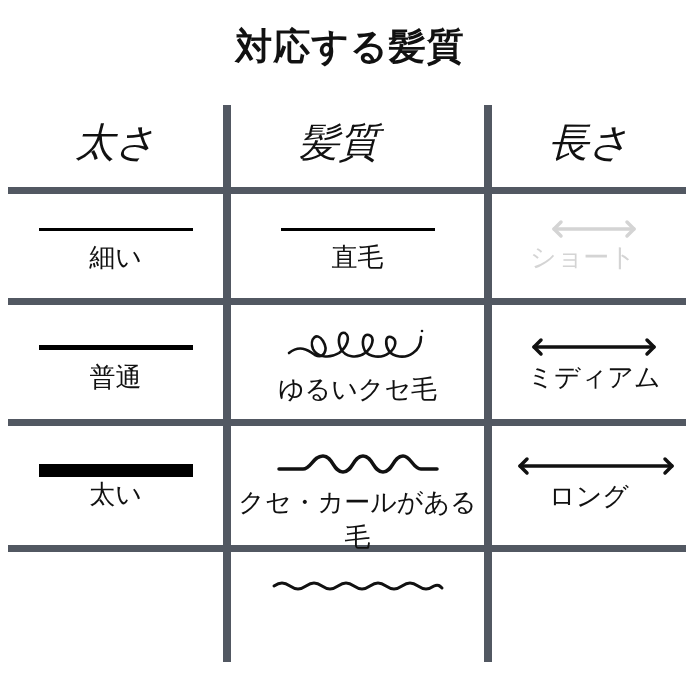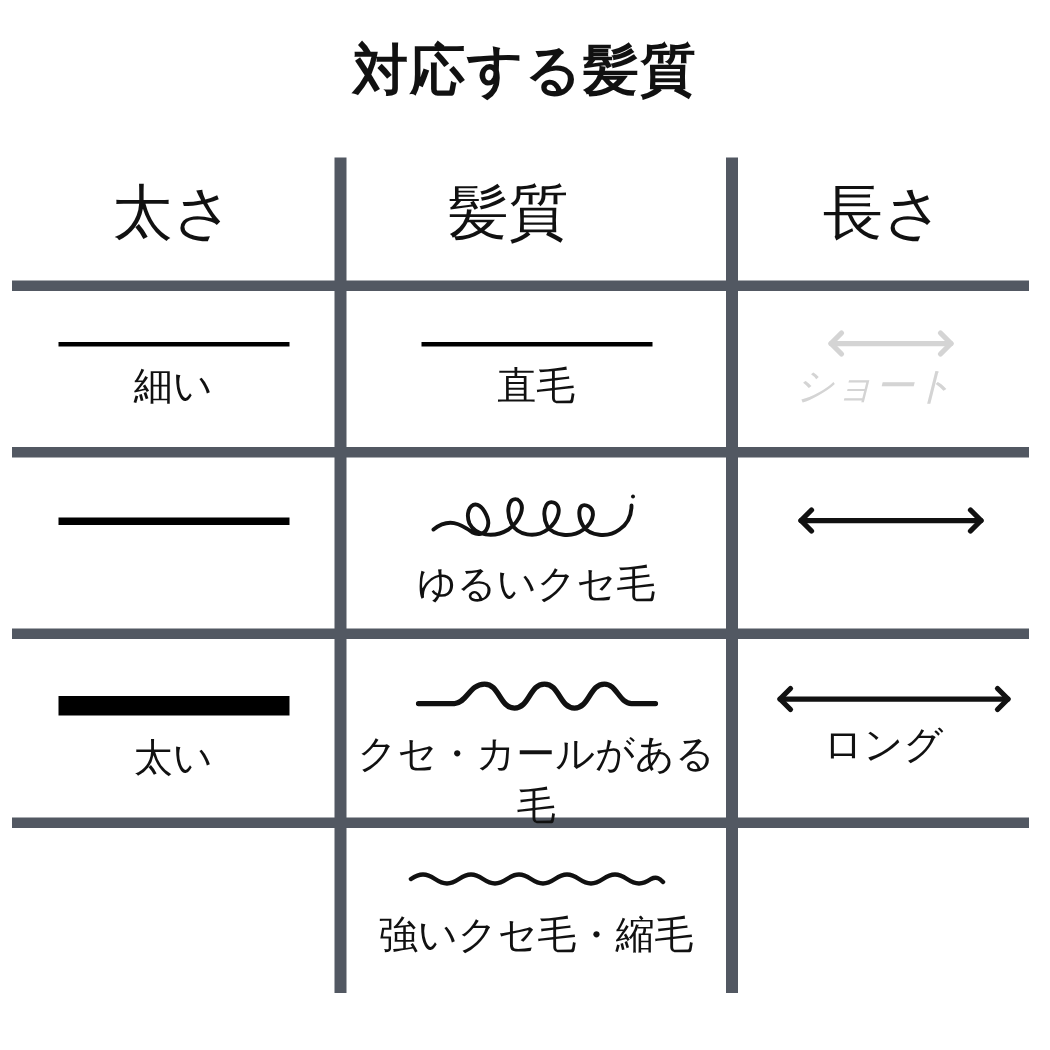--- a/index.html
+++ b/index.html
@@ -3,21 +3,21 @@
 <meta charset="utf-8">
 <style>
   html, body { margin:0; padding:0; background:#ffffff; }
   body { width:700px; height:700px; position:relative; overflow:hidden;
          font-family:"DejaVu Sans","Liberation Sans",sans-serif; color:#111; }
   .title { position:absolute; left:0; top:22px; width:700px; text-align:center;
            font-size:37px; font-weight:bold; letter-spacing:1px; color:#111; }
   .vline { position:absolute; width:8px; background:#525862; top:105px; height:557px; }
   .hline { position:absolute; height:7px; background:#525862; left:8px; width:678px; }
   .hdr { position:absolute; top:112px; height:60px; text-align:center; font-size:40px;
-         line-height:60px; color:#111; }
+         line-height:60px; color:#111;font-style:italic; }
   .cell { position:absolute; text-align:center; }
   .cell .glyph { position:absolute; left:0; width:100%; display:flex; justify-content:center; }
   .cell .label { position:absolute; left:0; width:100%; text-align:center; font-size:26px; color:#111; }
   .muted { color:#d4d4d4 !important; }
 </style>
 </head>
 <body>
 
 <div class="title">対応する髪質</div>
 
@@ -41,39 +41,40 @@
   <div class="label" style="top:46px;">細い</div>
 </div>
 <div class="cell" style="left:231px; top:194px; width:253px; height:100px;">
   <div class="glyph" style="top:33px;">
     <svg width="160" height="6">
         <rect x="3" y="1" width="154" height="3" fill="#000"></rect>
       </svg>
   </div>
   <div class="label" style="top:46px;">直毛</div>
 </div>
-<div class="cell" style="left:492px; top:194px; width:194px; height:104px;font-style:italic;">
+<div class="cell" style="left:492px; top:194px; width:194px; height:104px;">
   <div class="glyph" style="top:25px; justify-content:flex-start; padding-left:58px; box-sizing:border-box;">
     <svg width="90" height="20" viewBox="0 0 90 20">
       <g stroke="#d4d4d4" stroke-width="3.5" fill="none" stroke-linecap="round" stroke-linejoin="round">
         <line x1="4" y1="10" x2="84" y2="10"></line>
         <polyline points="11,3 4,10 11,17"></polyline>
         <polyline points="77,3 84,10 77,17"></polyline>
       </g>
     </svg>
   </div>
   <div class="label muted" style="top:46px; left:-6px;">ショート</div>
 </div>
 
 <div class="cell" style="left:8px; top:305px; width:215px; height:114px;">
   <div class="glyph" style="top:39px;">
     <svg width="160" height="8">
         <rect x="3" y="1" width="154" height="5" fill="#000"></rect>
       </svg>
   </div>
+  <div class="label" style="top:55px;">普通</div>
 </div>
 <div class="cell" style="left:231px; top:305px; width:253px; height:116px;">
   <div class="glyph" style="top:18px;">
     <svg width="146" height="40" viewBox="0 0 146 40">
       <path d="M4,30 C14,22 22,26 30,32 C38,36 44,28 38,18 C32,8 24,16 28,26 C32,34 44,36 54,30
                C62,24 66,14 60,10 C54,8 52,18 56,26 C60,34 72,36 80,30 C88,24 90,14 84,12
                C78,10 76,20 80,28 C84,34 96,36 104,30 C112,24 112,16 106,14 C100,12 100,22 104,28
                C108,34 120,36 128,30 C134,26 136,20 136,14" stroke="#111" stroke-width="2.6" fill="none" stroke-linecap="round"></path>
       <circle cx="137" cy="8" r="1.3" fill="#111"></circle>
     </svg>
@@ -83,29 +84,30 @@
 <div class="cell" style="left:492px; top:305px; width:194px; height:114px;">
   <div class="glyph" style="top:32px; justify-content:flex-start; padding-left:38px; box-sizing:border-box;">
     <svg width="130" height="20" viewBox="0 0 130 20">
       <g stroke="#111" stroke-width="3.5" fill="none" stroke-linecap="round" stroke-linejoin="round">
         <line x1="4" y1="10" x2="124" y2="10"></line>
         <polyline points="11,3 4,10 11,17"></polyline>
         <polyline points="117,3 124,10 117,17"></polyline>
       </g>
     </svg>
   </div>
+  <div class="label" style="top:55px; left:5px;">ミディアム</div>
 </div>
 
 <div class="cell" style="left:8px; top:426px; width:215px; height:119px;">
   <div class="glyph" style="top:38px;">
     <svg width="160" height="14">
         <rect x="3" y="0" width="154" height="13" fill="#000"></rect>
       </svg>
   </div>
-  <div class="label" style="top:62px;text-align:center;">太い</div>
+  <div class="label" style="top:51px;text-align:center;">太い</div>
 </div>
 <div class="cell" style="left:231px; top:426px; width:253px; height:129px;">
   <div class="glyph" style="top:26px;">
     <svg width="162" height="24" viewBox="0 0 162 24">
       <path d="M2,17 L26,17 C34,17 36,4 46,4 C56,4 56,20 66,20 C76,20 76,4 86,4 C96,4 96,20 106,20
                C116,20 116,4 126,4 C134,4 136,17 144,17 L160,17" stroke="#111" stroke-width="3.5" fill="none" stroke-linecap="round"></path>
     </svg>
   </div>
   <div class="label" style="top:59px;">クセ・カールがある毛</div>
 </div>
@@ -124,15 +126,14 @@
 
 <div class="cell" style="left:8px; top:552px; width:215px; height:110px;"></div>
 <div class="cell" style="left:231px; top:552px; width:253px; height:110px;">
   <div class="glyph" style="top:26px;">
     <svg width="176" height="16" viewBox="0 0 176 16">
       <path d="M4,8 C10,4 14,4 20,8 C26,12 30,12 36,8 C42,4 46,4 52,8 C58,12 62,12 68,8
                C74,4 78,4 84,8 C90,12 94,12 100,8 C106,4 110,4 116,8 C122,12 126,12 132,8
                C138,4 142,4 148,8 C154,12 158,12 164,8 C168,6 170,8 172,10" stroke="#111" stroke-width="3" fill="none" stroke-linecap="round"></path>
     </svg>
   </div>
-  <div class="label" style="top:54px;">強いクセ毛・縮毛</div>
 </div>
 <div class="cell" style="left:492px; top:552px; width:194px; height:110px;"></div>
 
 </body></html>

